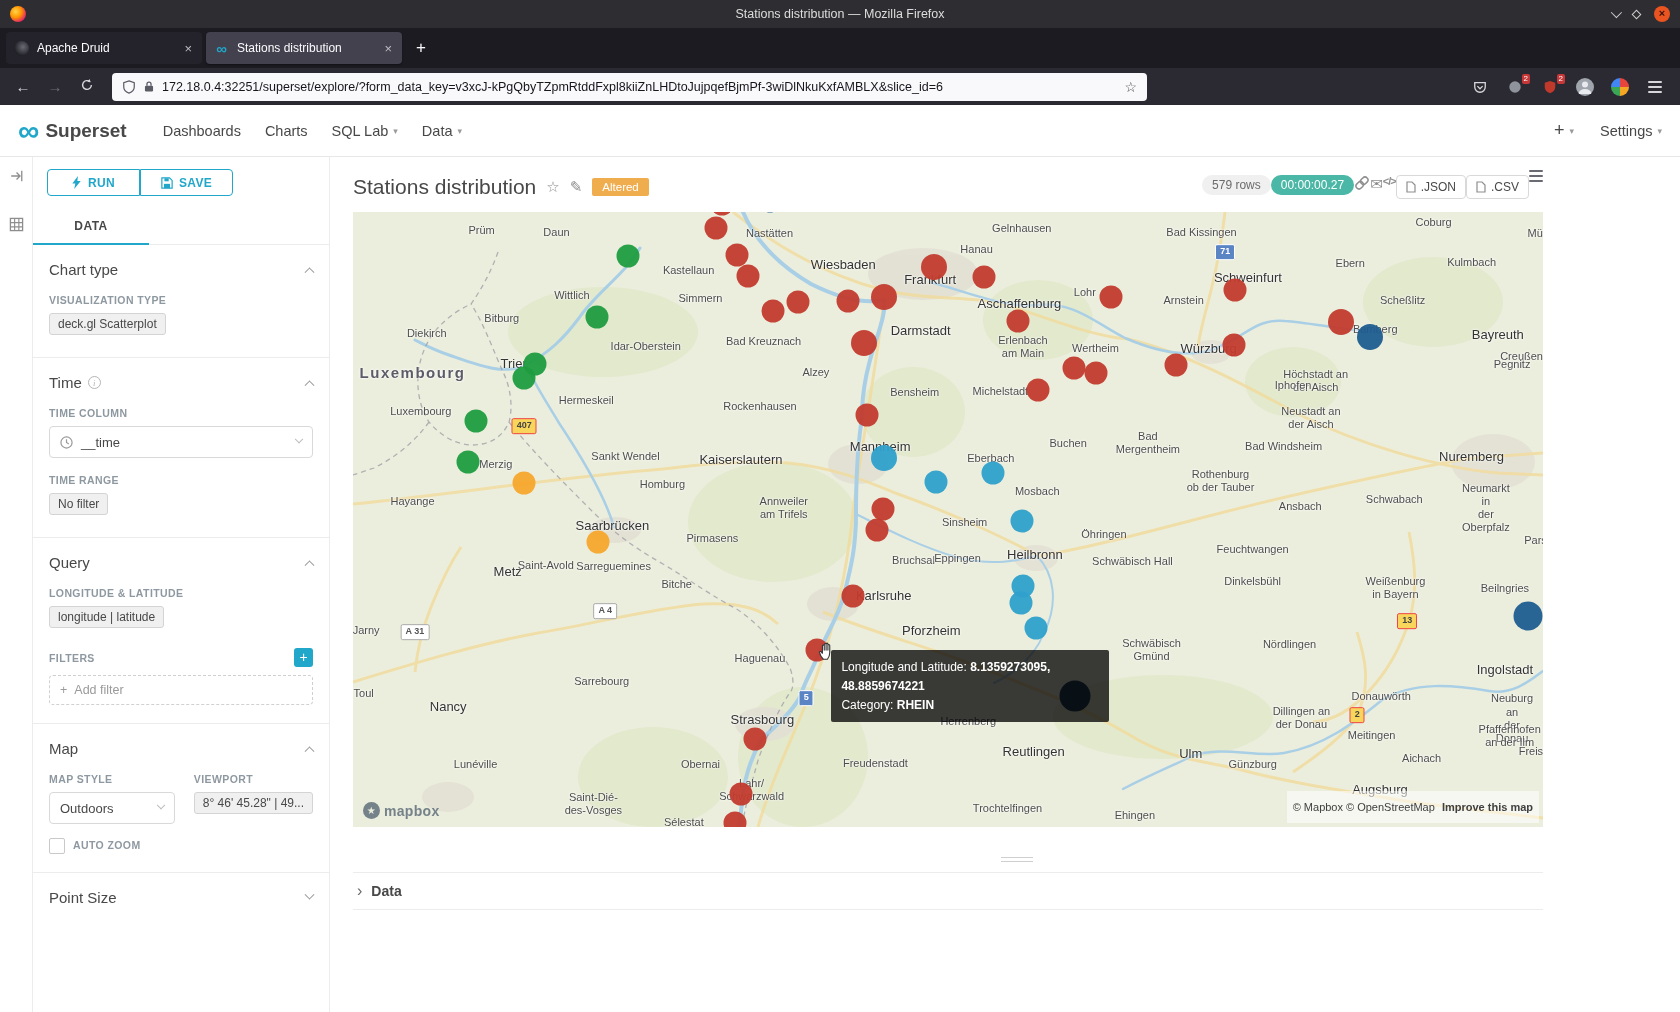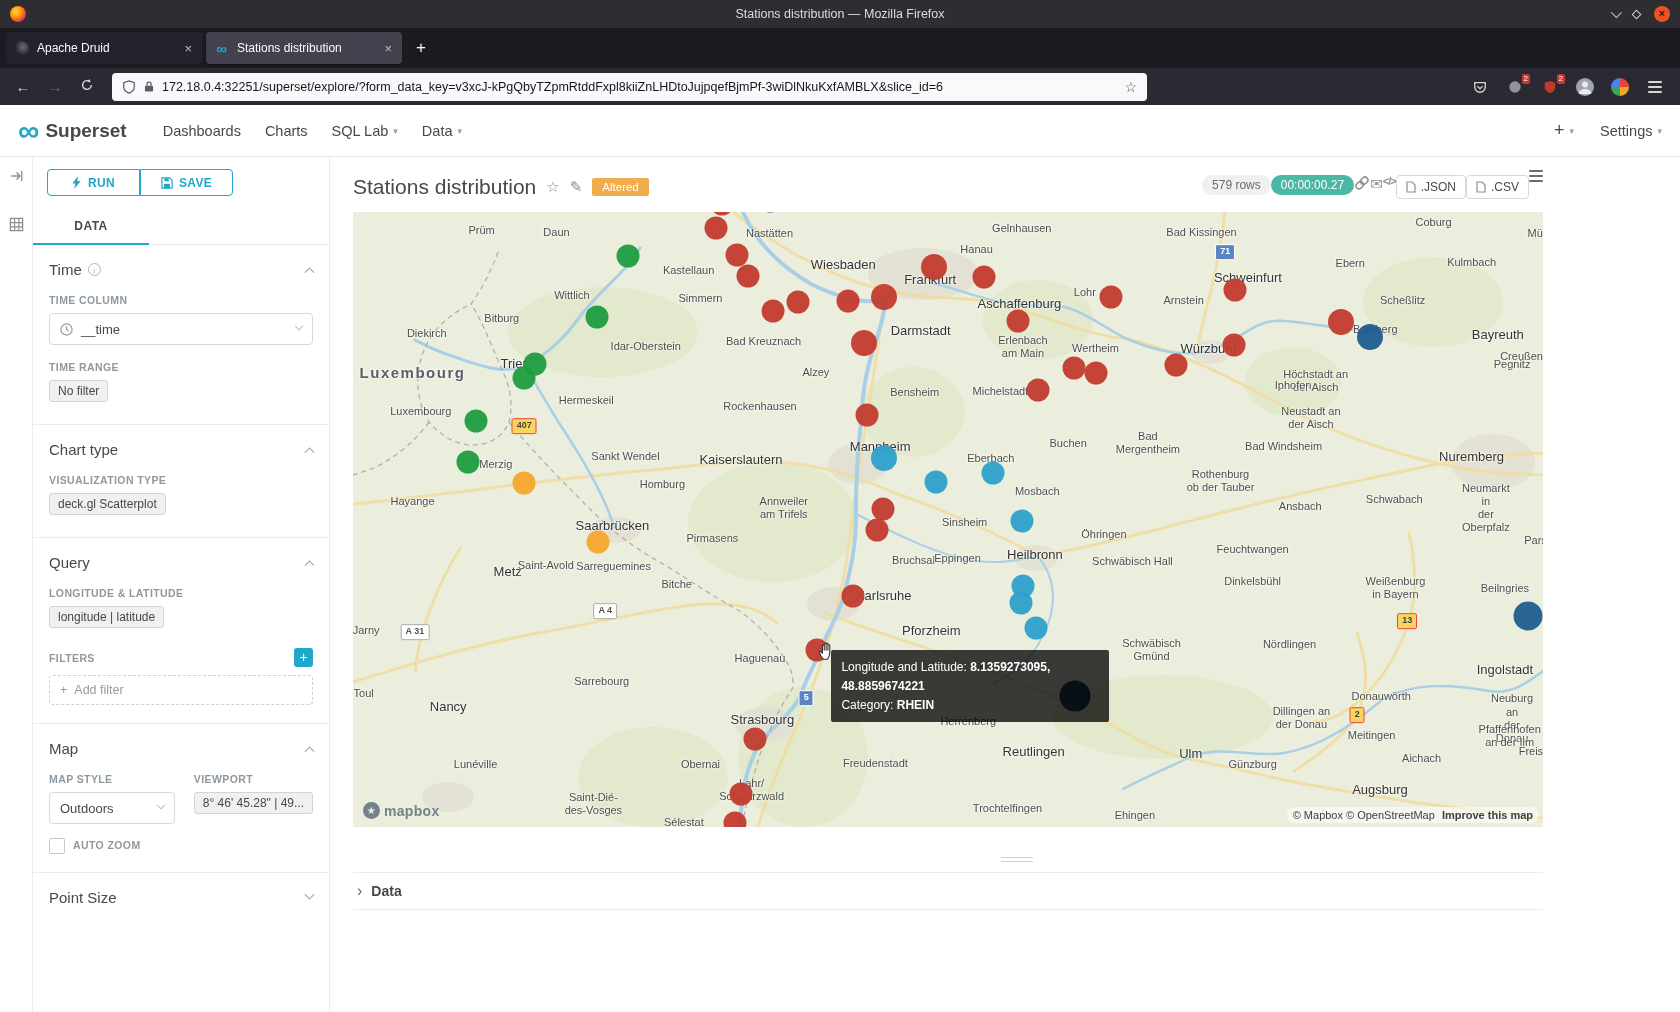--- a/index.html
+++ b/index.html
@@ -110,21 +110,21 @@
   .place.country { font-size:15px; font-weight:bold; color:#5c5c68; letter-spacing:1.5px; }
   .rbadge { position:absolute; transform:translate(-50%,-50%); font-size:9px; font-weight:bold; padding:1px 4px; border-radius:2px; line-height:1.3; }
   .rbadge.blue { background:#5b84c4; color:#fff; border:1px solid #fff; }
   .rbadge.yellow { background:#f8d65c; color:#444; border:1px solid #ef4444; }
   .rbadge.white { background:#fff; color:#555; border:1px solid #aaa; }
   .dot { position:absolute; border-radius:50%; transform:translate(-50%,-50%); opacity:.95; }
   .map-tooltip { position:absolute; left:40.2%; top:71.3%; width:278px; background:rgba(0,0,0,.76); color:#fff; font-size:12px; line-height:1.55; padding:8px 10px; border-radius:2px; z-index:6; }
   .grab-cursor { position:absolute; left:38.9%; top:69.6%; z-index:7; }
   .mapbox-logo { position:absolute; left:10px; bottom:8px; display:flex; align-items:center; gap:4px; color:#75828a; font-size:14px; font-weight:bold; letter-spacing:.3px; z-index:5; }
   .mb-mark { width:17px; height:17px; border-radius:50%; background:#75828a; color:#eceedd; font-size:10px; line-height:17px; text-align:center; }
-  .attribution { position:absolute; right:4px; bottom:4px; font-size:11px; color:#404040; background:rgba(255,255,255,.55); padding:2px 6px; border-radius:8px; z-index:5; }
+  .attribution { position:absolute; right:4px; bottom:4px; font-size:11px; color:#404040; background:rgba(255,255,255,.55); padding:10px 6px; border-radius:0; z-index:5; }
   .attribution b { margin-left:4px; }
 
   .grip { width:32px; margin:30px auto 10px; height:5px; border-top:1px solid #cfcfcf; border-bottom:1px solid #cfcfcf; }
   .data-row { width:1190px; border-top:1px solid #ececec; border-bottom:1px solid #ececec; display:flex; align-items:center; gap:9px; padding:10px 4px; }
   .data-chev { font-size:16px; color:#6a6a6a; line-height:1; }
   .data-title { font-size:14px; font-weight:bold; color:#484848; }
 </style>
 </head>
 <body>
 
@@ -271,46 +271,46 @@
           <span>SAVE</span>
         </button>
       </div>
 
       <div class="panel-tabs">
         <div class="ptab">DATA</div>
       </div>
 
       <div class="psection">
         <div class="sec-head">
+          <span class="sec-title">Chart type</span>
+          <span class="chev up"></span>
+        </div>
+        <div class="ctl-label">VISUALIZATION TYPE</div>
+        <span class="pill">deck.gl Scatterplot</span>
+      </div>
+
+      <div class="psection">
+        <div class="sec-head">
           <span class="sec-title">
               <span>Time</span>
               <span class="info-i">i</span>
             </span>
           <span class="chev up"></span>
         </div>
         <div class="ctl-label">TIME COLUMN</div>
         <div class="select">
           <svg width="13" height="13" viewBox="0 0 14 14">
               <circle cx="7" cy="7" r="6" fill="none" stroke="#9a9a9a" stroke-width="1.3"></circle>
               <path d="M7 3.5 V7 l2.5 1.5" stroke="#9a9a9a" stroke-width="1.3" fill="none"></path>
             </svg>
           <span>__time</span>
           <span class="chev down"></span>
         </div>
         <div class="ctl-label">TIME RANGE</div>
         <span class="pill">No filter</span>
-      </div>
-
-      <div class="psection">
-        <div class="sec-head">
-          <span class="sec-title">Chart type</span>
-          <span class="chev up"></span>
-        </div>
-        <div class="ctl-label">VISUALIZATION TYPE</div>
-        <span class="pill">deck.gl Scatterplot</span>
       </div>
 
       <div class="psection">
         <div class="sec-head">
           <span class="sec-title">Query</span>
           <span class="chev up"></span>
         </div>
         <div class="ctl-label">LONGITUDE &amp; LATITUDE</div>
         <span class="pill">longitude | latitude</span>
         <div class="filters-row">

